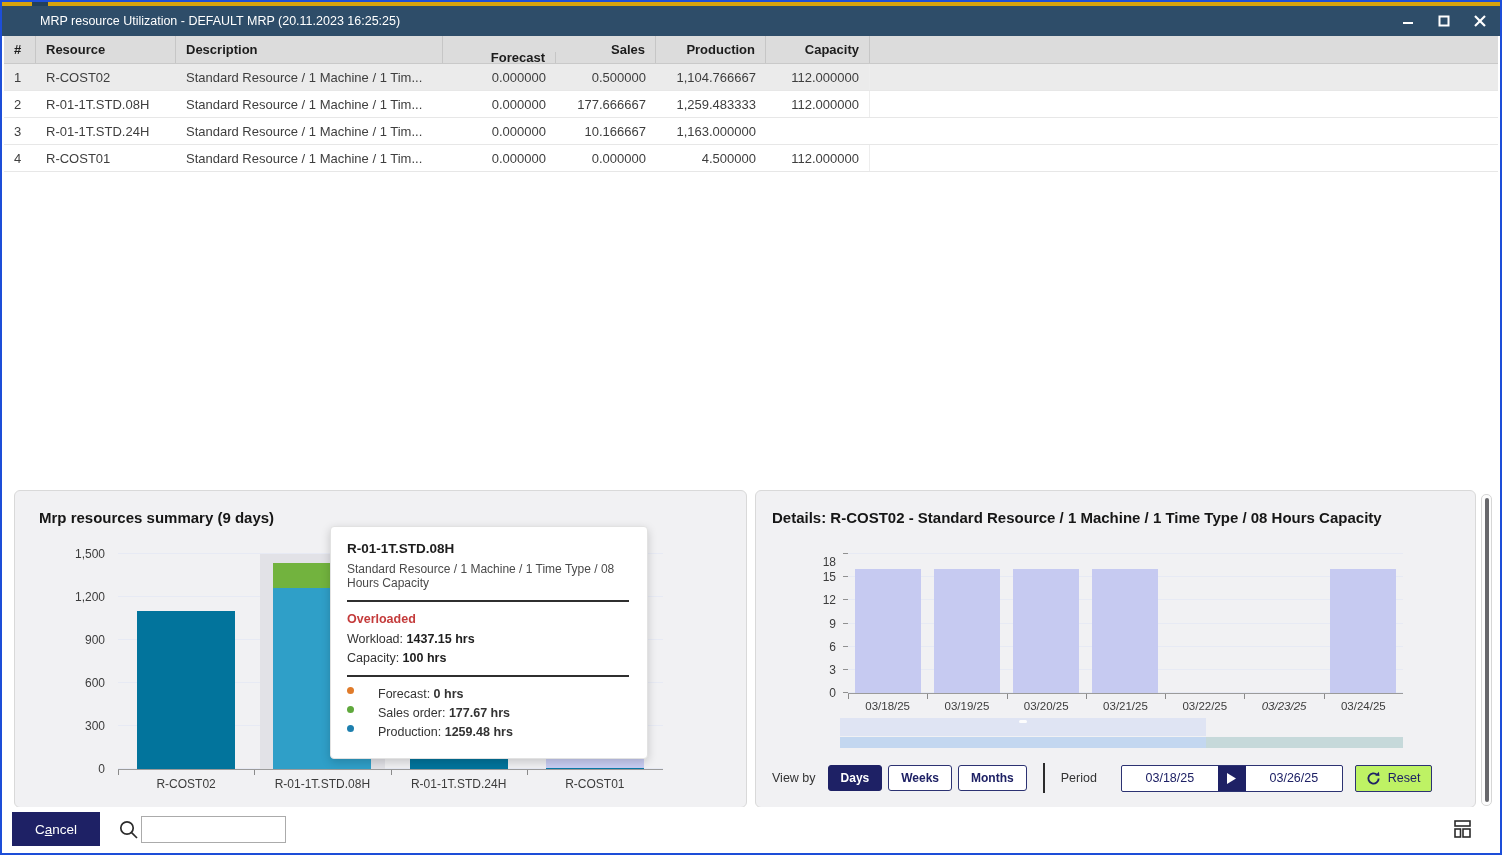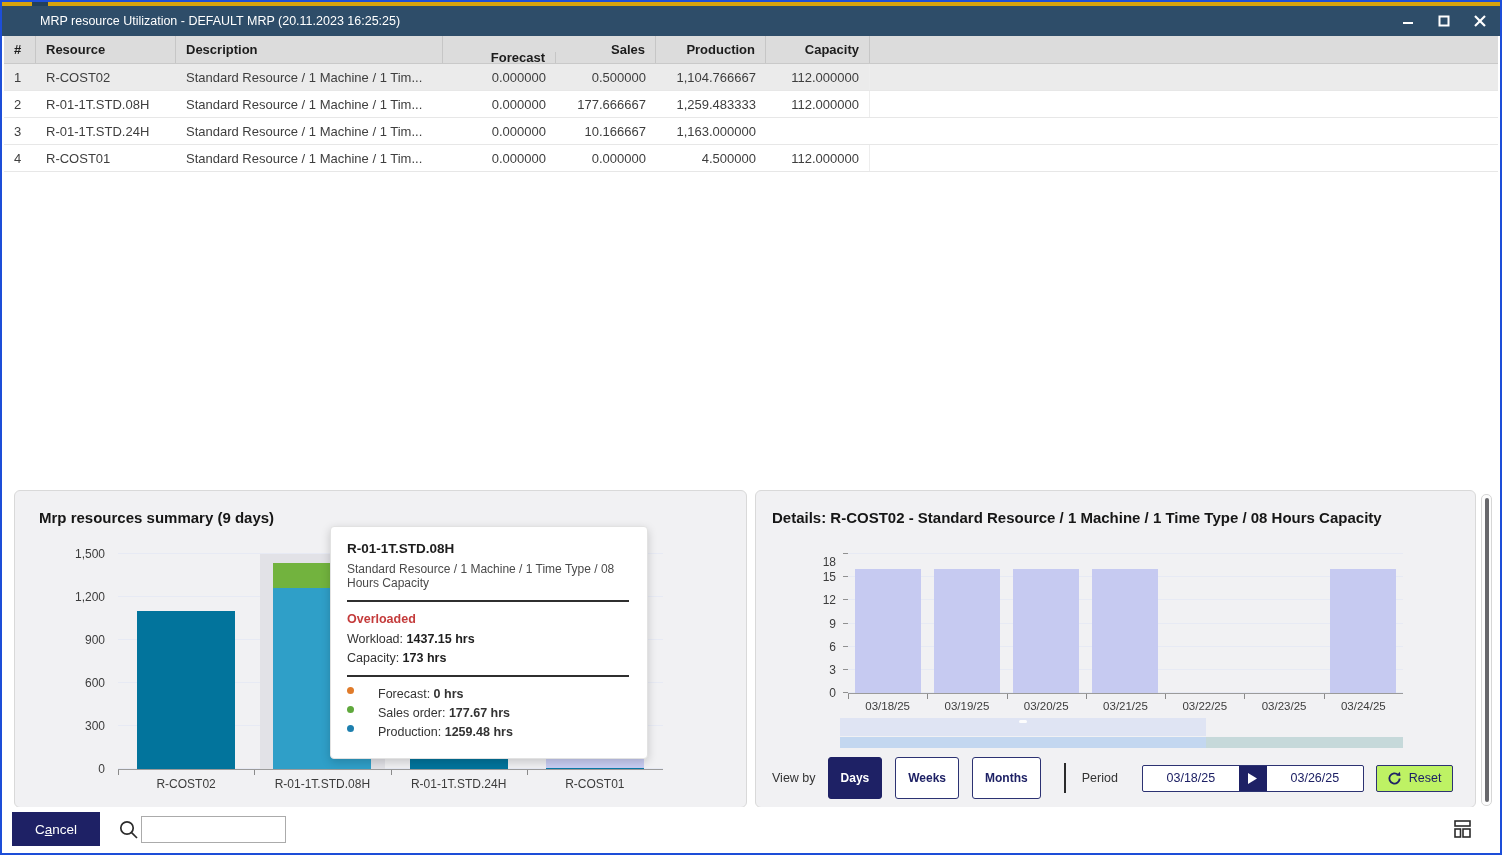--- a/index.html
+++ b/index.html
@@ -62,21 +62,21 @@
   .tt-dot { width:7px; height:7px; border-radius:50%; flex:0 0 auto; }
   
   #brush { position:absolute; background:#dfe4f3; }
   #brush-dot { position:absolute; left:50%; top:2px; width:8px; height:3px; margin-left:-4px;
     background:#fdfdfd; border-radius:2px; }
   #track-sel { position:absolute; background:#c3d7f0; }
   #track-rest { position:absolute; background:#c6d9da; }
   
   #details-controls { position:absolute; left:16px; bottom:14px; display:flex; align-items:center; height:30px; }
   .ctl-label { font-size:12.5px; color:#333; margin-right:12px; }
-  .viewbtn { height:42px; padding:0 12px; font-size:12px; font-weight:bold; margin-right:13px;
+  .viewbtn { height:26px; padding:0 12px; font-size:12px; font-weight:bold; margin-right:6px;
     border:1.5px solid #2c3272; background:#fff; color:#1e2165; border-radius:3px; cursor:pointer;
     font-family:"Liberation Sans",sans-serif; }
   .viewbtn.selected { background:#1e2165; color:#fff; border-color:#1e2165; }
   .ctl-divider { width:2px; height:30px; background:#2b2b2b; margin:0 16px 0 10px; }
   #period-group { display:flex; align-items:center; margin-left:12px; border:1.5px solid #2c3272;
     border-radius:2px; height:27px; overflow:hidden; background:#fff; }
   .period-box { width:96px; text-align:center; font-size:12.5px; color:#1e2165; }
   #period-arrow { width:28px; height:27px; background:#1e2165; display:flex; align-items:center;
     justify-content:center; cursor:pointer; }
   #reset-btn { display:flex; align-items:center; gap:7px; margin-left:12px; height:27px;
@@ -272,21 +272,21 @@
           <div class="ytick-label" style="width: 50px; left: 30px; top: 102.333px;">12</div>
           <div class="ytick-label" style="width: 50px; left: 30px; top: 79.1667px;">15</div>
           <div class="ytick-label" style="width: 50px; left: 30px; top: 64px;">18</div>
         </div>
       <div id="details-xlabels">
           <div class="xlabel" style="font-size: 11.5px; left: 92px; width: 79.2857px; top: 209px;">03/18/25</div>
           <div class="xlabel" style="font-size: 11.5px; left: 171.286px; width: 79.2857px; top: 209px;">03/19/25</div>
           <div class="xlabel" style="font-size: 11.5px; left: 250.571px; width: 79.2857px; top: 209px;">03/20/25</div>
           <div class="xlabel" style="font-size: 11.5px; left: 329.857px; width: 79.2857px; top: 209px;">03/21/25</div>
           <div class="xlabel" style="font-size: 11.5px; left: 409.143px; width: 79.2857px; top: 209px;">03/22/25</div>
-          <div class="xlabel" style="font-size: 11.5px; left: 488.429px; width: 79.2857px; top: 209px;">03/23/25</div>
+          <div class="xlabel" style="font-size: 11.5px; left: 488.429px; width: 79.2857px; top: 209px; font-style: italic;">03/23/25</div>
           <div class="xlabel" style="font-size: 11.5px; left: 567.714px; width: 79.2857px; top: 209px;">03/24/25</div>
         </div>
 
       <div id="brush" style="left:84px; top:227px; width:366px; height:18px;">
         <div id="brush-dot"></div>
       </div>
       <div id="track-sel" style="left:84px; top:246px; width:366px; height:11px;"></div>
       <div id="track-rest" style="left:450px; top:246px; width:197px; height:11px;"></div>
 
       <div id="details-controls">
@@ -313,21 +313,21 @@
       </div>
     </div>
   </div>
 
   <div id="tooltip">
     <div class="tt-title">R-01-1T.STD.08H</div>
     <div class="tt-sub">Standard Resource / 1 Machine / 1 Time Type / 08 Hours Capacity</div>
     <hr>
     <div class="tt-status">Overloaded</div>
     <div class="tt-line"><span>Workload:</span> <b>1437.15 hrs</b></div>
-    <div class="tt-line"><span>Capacity:</span> <b>173 hrs</b></div>
+    <div class="tt-line"><span>Capacity:</span> <b>100 hrs</b></div>
     <hr>
     <div id="tt-legend">
         <div class="tt-leg-row">
           <div class="tt-dot" style="background: rgb(224, 123, 42);"></div>
           <span>Forecast: <b>0 hrs</b></span>
         </div>
         <div class="tt-leg-row">
           <div class="tt-dot" style="background: rgb(95, 168, 60);"></div>
           <span>Sales order: <b>177.67 hrs</b></span>
         </div>

